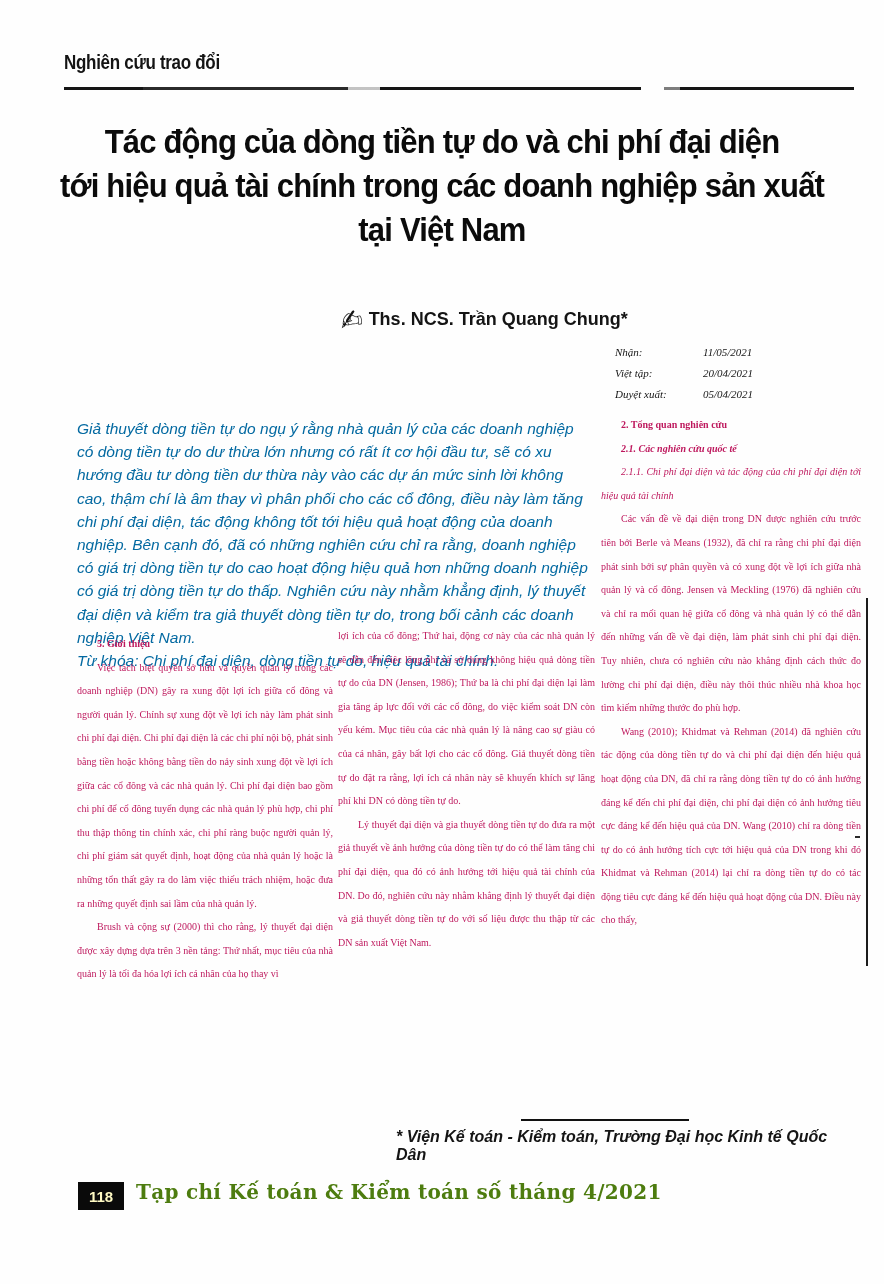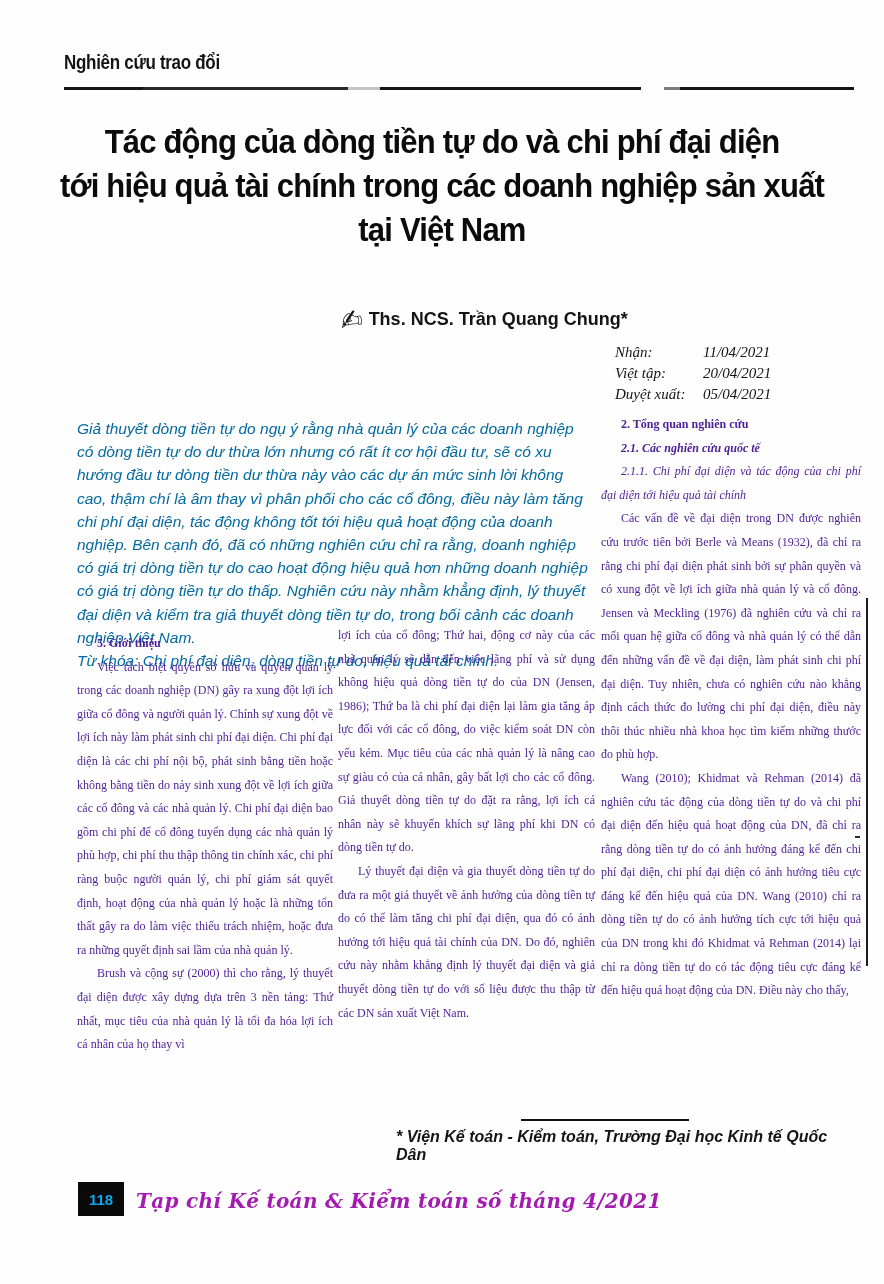--- a/index.html
+++ b/index.html
@@ -39,61 +39,61 @@
   .author-line{
     position:absolute;left:340px;top:306px;
     display:flex;align-items:center;gap:6px;
     font-family:"Liberation Sans", sans-serif;
     font-weight:bold;font-size:18px;
   }
   .pen-icon{font-size:27px;line-height:1;transform:rotate(-8deg);font-family:"DejaVu Sans",sans-serif;}
   
   .dates{
     position:absolute;left:615px;top:342px;width:215px;
-    font-style:italic;font-size:15px;line-height:21px;
+    font-style:italic;font-size:11px;line-height:21px;
   }
   .date-row{display:flex;}
   .date-row .lbl{width:88px;flex:none;}
   
   .abstract{
     position:absolute;left:77px;top:417px;width:512px;
     font-family:"Liberation Sans", sans-serif;
     font-style:italic;font-size:15.5px;line-height:23.2px;
     text-align:left;color:#0369a1;
   }
   .abstract .kw-label{font-weight:normal;text-align:center;}
   
-  .col{position:absolute;font-size:12px;line-height:23.6px;text-align:justify;color:#4c1d95;}
+  .col{position:absolute;font-size:10px;line-height:23.6px;text-align:justify;color:#be185d;}
   .col p{margin:0;text-indent:20px;}
   .col-left{left:77px;top:632px;width:256px;}
   .col-mid{left:338px;top:624px;width:257px;}
   .col-right{left:601px;top:413px;width:260px;}
   .h-num{font-weight:bold;text-indent:20px;margin:0 0 1px 0;}
   .h-sub{font-weight:bold;font-style:italic;text-indent:20px;margin:0 0 1px 0;}
   .h-subsub{font-style:italic;text-indent:20px;margin:0;}
   
   .footnote-rule{position:absolute;left:521px;top:1119px;width:168px;height:2px;background:#111;}
   .footnote{
     position:absolute;left:396px;top:1128px;width:450px;
     font-family:"Liberation Sans", sans-serif;
     font-weight:bold;font-style:italic;font-size:16px;
   }
   
   .page-badge{
-    position:absolute;left:78px;top:1182px;width:46px;height:34px;
-    background:#0a0a0a;color:#0ea5e9;
+    position:absolute;left:78px;top:1182px;width:46px;height:28px;
+    background:#0a0a0a;color:#fef9c3;
     font-family:"Liberation Sans", sans-serif;
     font-weight:bold;font-size:15px;
     display:flex;align-items:center;justify-content:center;
   }
   .journal{
     position:absolute;left:136px;top:1180px;
     font-family:"DejaVu Serif", serif;
-    font-style:italic;font-weight:bold;font-size:20px;
-    letter-spacing:0.3px;color:#a21caf;margin-top:9px;
+    font-weight:bold;font-size:20px;
+    letter-spacing:0.3px;color:#4d7c0f;
   }
   
   .edge-line{position:absolute;left:866px;top:598px;width:2px;height:368px;background:#1c1c1c;}
   .edge-dash{position:absolute;left:855px;top:836px;width:5px;height:2px;background:#2a2a2a;}
 </style>
 </head>
 <body>
 
 <div class="page">
 
@@ -107,21 +107,21 @@
   </div>
 
   <div class="author-line">
     <span class="pen-icon">✍</span>
     <span>Ths. NCS. Trần Quang Chung*</span>
   </div>
 
   <div class="dates">
     <div class="date-row">
       <span class="lbl">Nhận:</span>
-      <span>11/04/2021</span>
+      <span>11/05/2021</span>
     </div>
     <div class="date-row">
       <span class="lbl">Việt tập:</span>
       <span>20/04/2021</span>
     </div>
     <div class="date-row">
       <span class="lbl">Duyệt xuất:</span>
       <span>05/04/2021</span>
     </div>
   </div>

